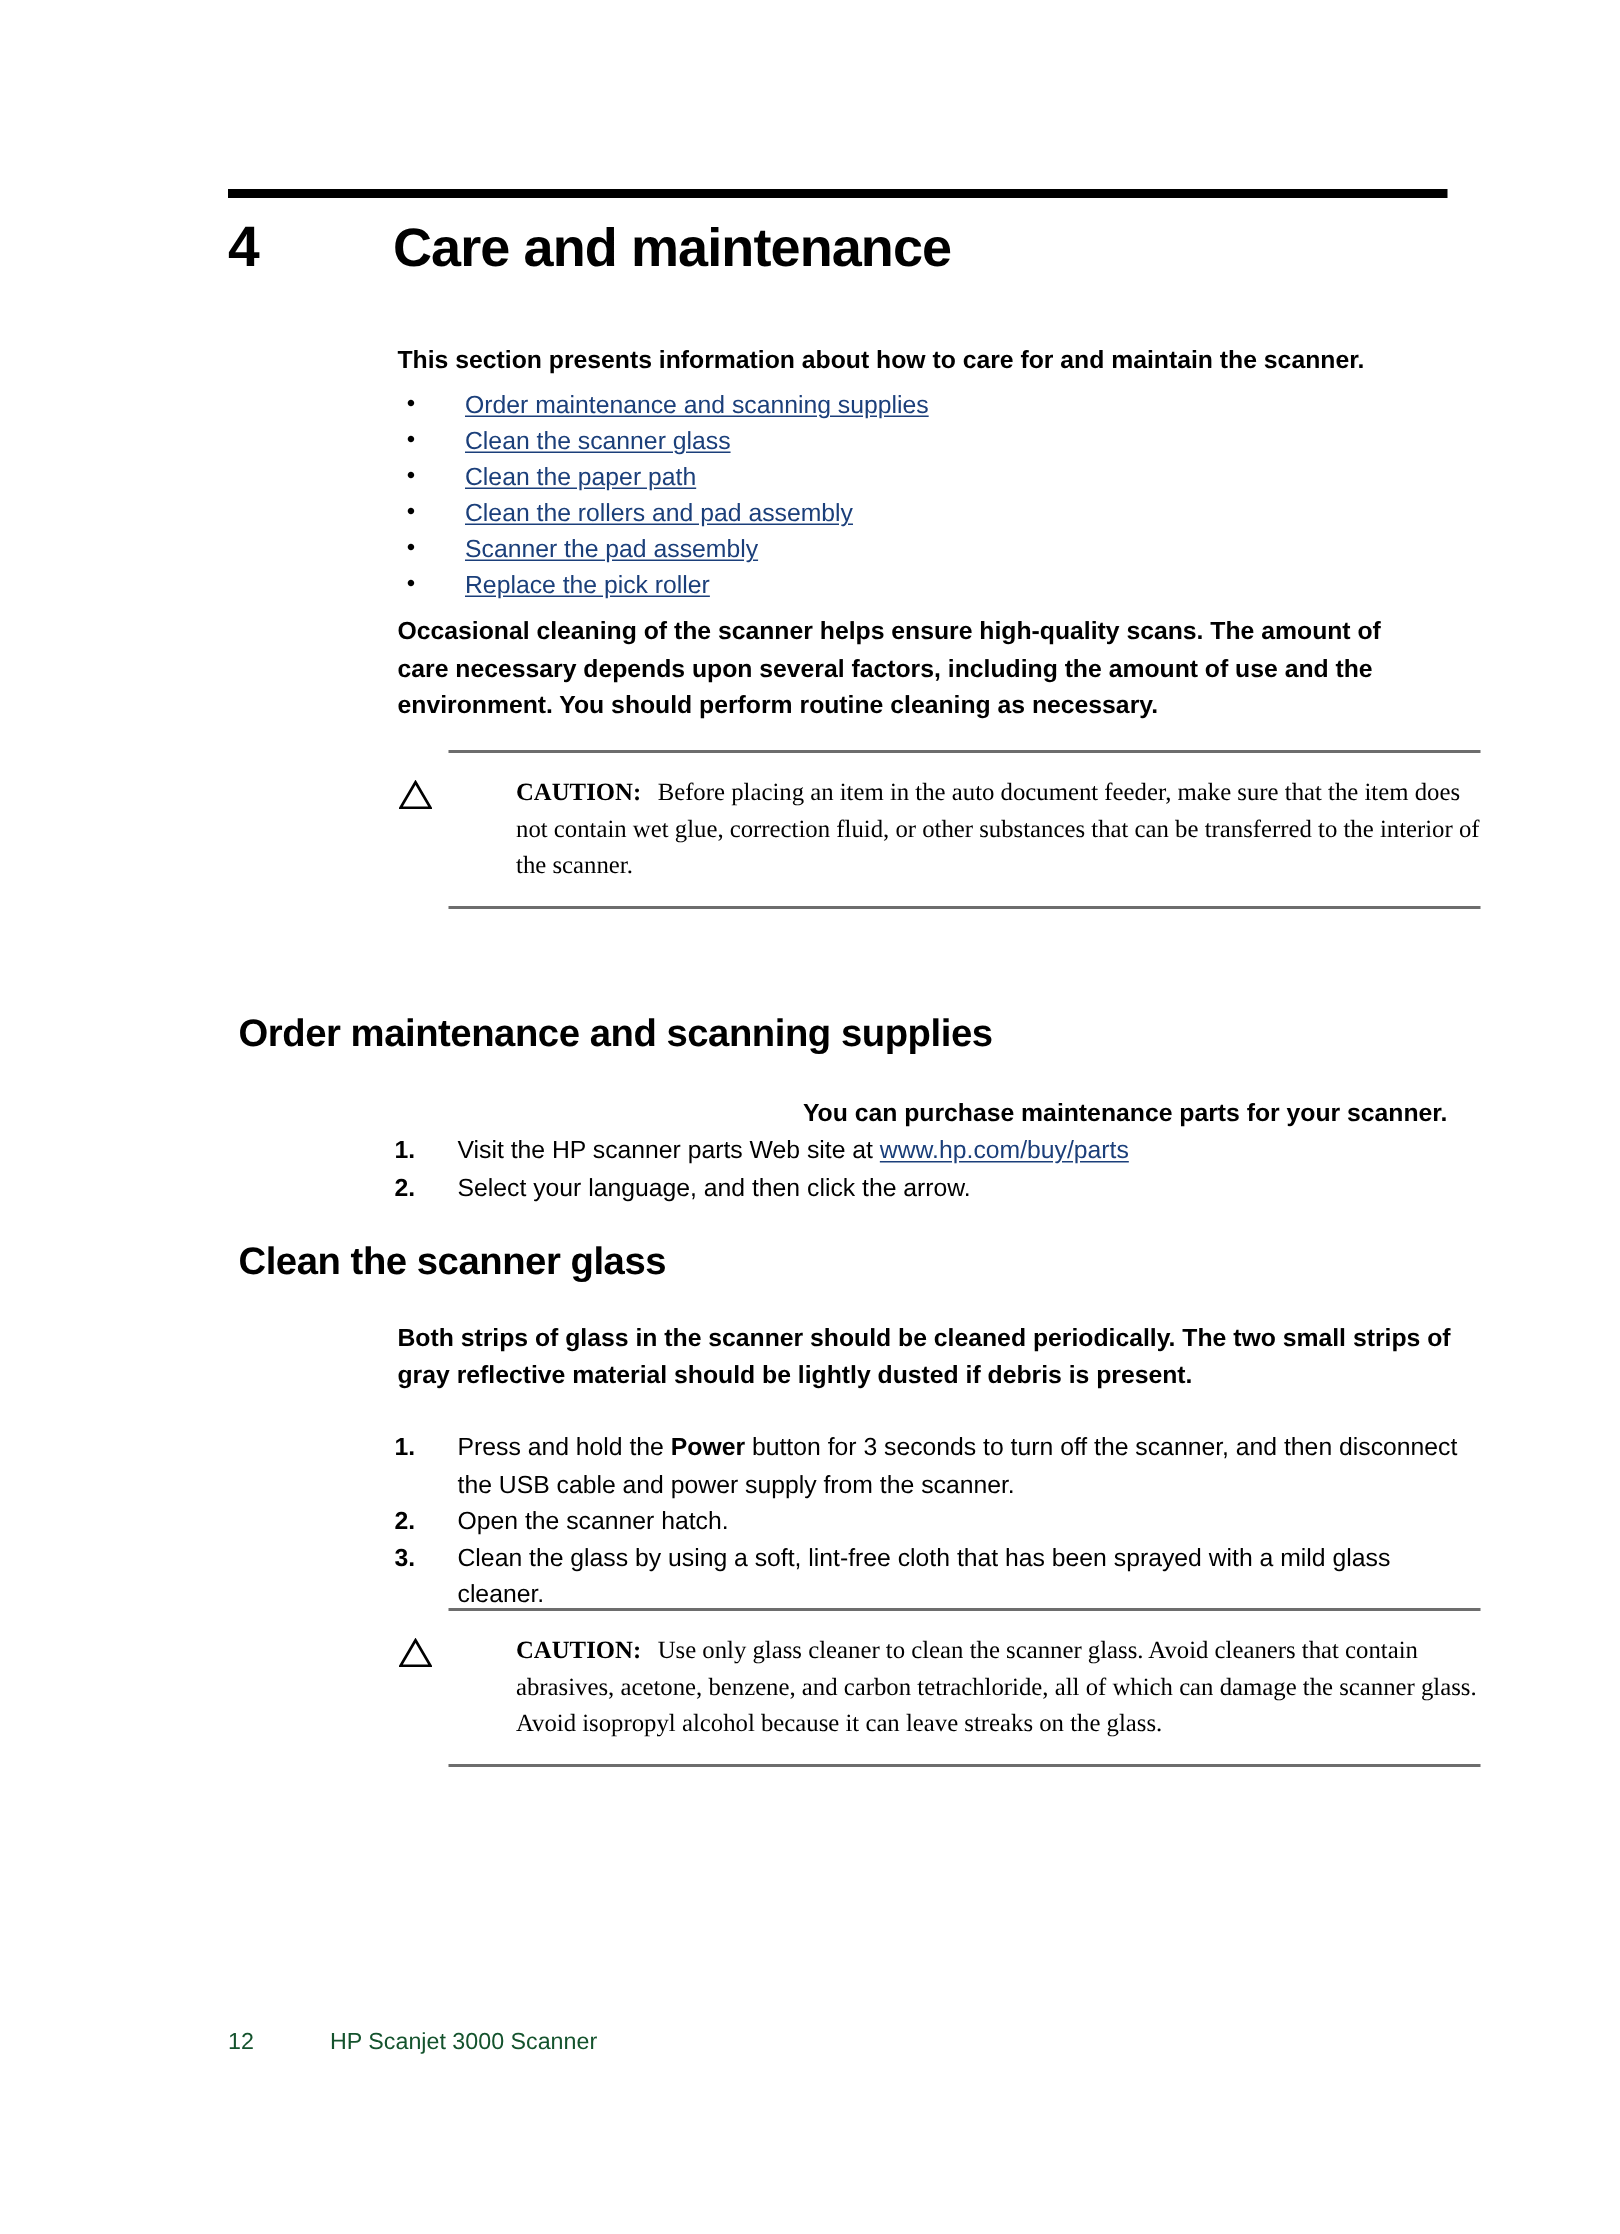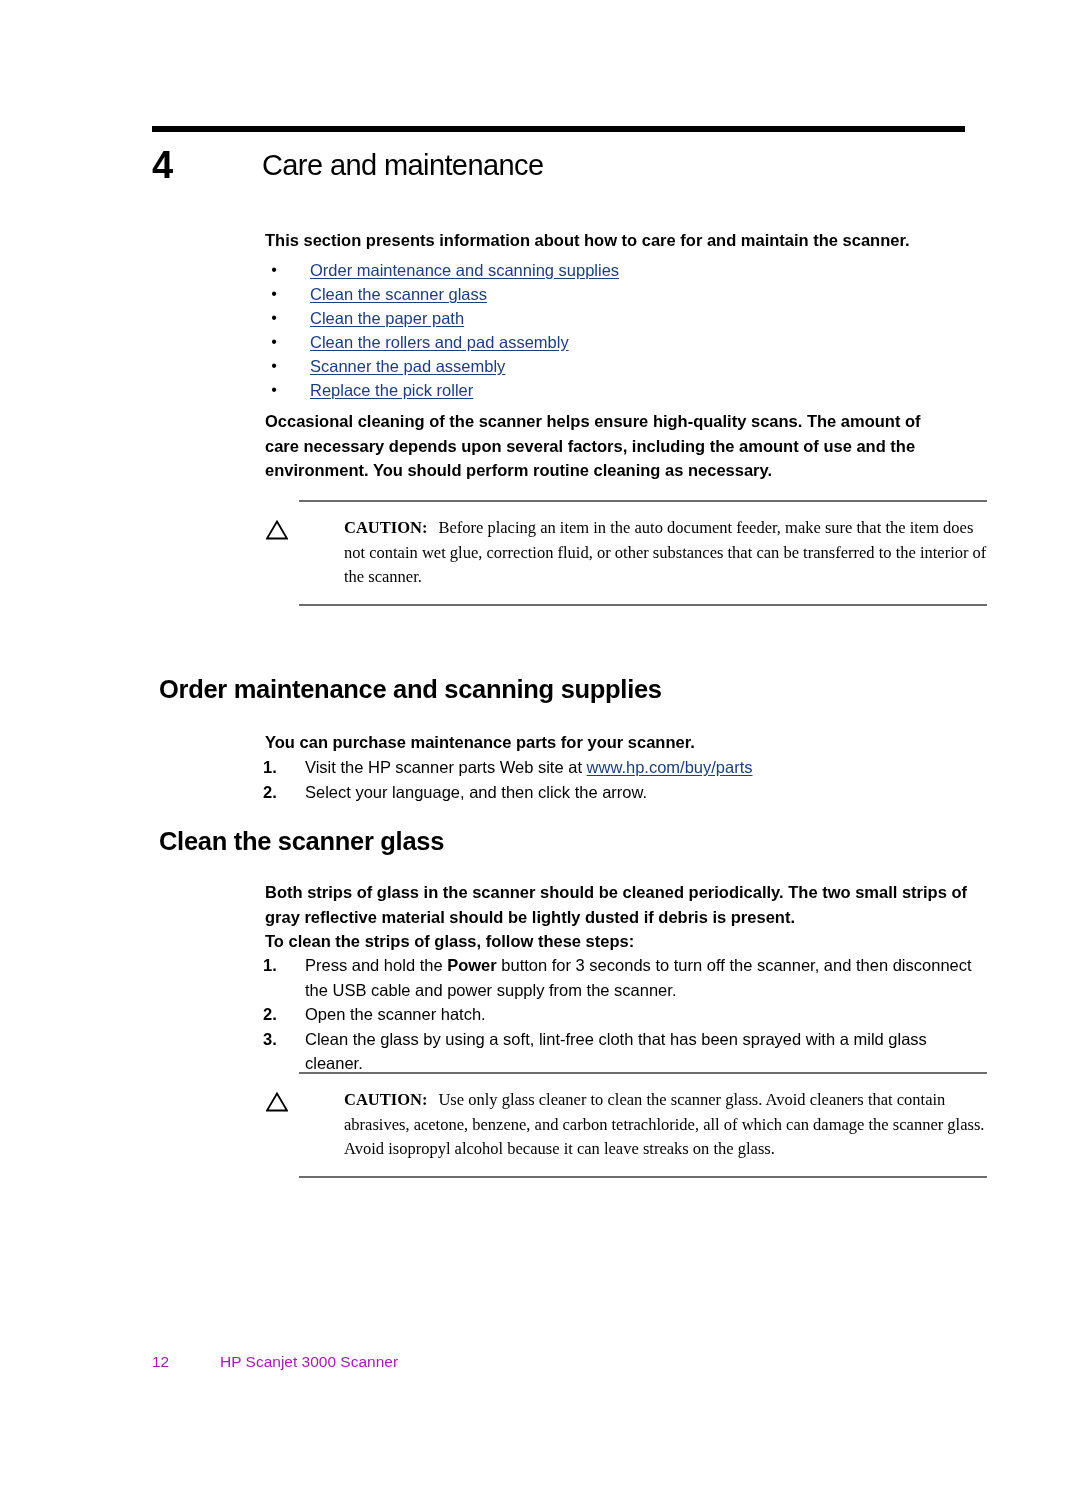--- a/index.html
+++ b/index.html
@@ -47,22 +47,22 @@
     top: 0px;
     font-size: 38px;
     font-weight: bold;
     letter-spacing: -0.5px;
     line-height: 52px;
   }
   .chapter-title {
     position: absolute;
     left: 110px;
     top: 0px;
-    font-size: 29px;
-    font-weight: normal;
+    font-size: 36px;
+    font-weight: bold;
     letter-spacing: -0.6px;
     line-height: 52px;
   }
 
   
   .body-block {
     position: absolute;
     left: 265px;
     font-size: 16.5px;
     line-height: 24.6px;
@@ -185,21 +185,21 @@
     width: 11px;
   }
 
   
   .footer {
     position: absolute;
     left: 152px;
     top: 1352px;
     font-size: 15.5px;
     line-height: 20px;
-    color: #a21caf;
+    color: #14532d;
   }
   .footer .pagenum {
     display: inline-block;
     width: 68px;
   }
 
   .inline-bold { font-weight: bold; }
 </style>
 </head>
 <body>
@@ -255,40 +255,37 @@
           <polygon points="11,1.5 21,18.5 1,18.5" fill="none" stroke="#000000" stroke-width="1.8" stroke-linejoin="miter"></polygon>
         </svg>
       </span>
       <p><span class="label">CAUTION:</span><span class="gap"></span><span>Before placing an item in the auto document feeder, make sure that the item does not contain wet glue, correction fluid, or other substances that can be transferred to the interior of the scanner.</span></p>
     </div>
     <div class="rule-bottom"></div>
   </div>
 
   <div class="section-heading" style="top:673px;">Order maintenance and scanning supplies</div>
 
-  <div class="body-block" style="top:730px; width:700px;">
+  <div class="body-block" style="top:730px; width:700px;text-align:right;">
     <p>You can purchase maintenance parts for your scanner.</p>
   </div>
 
   <ol class="num-list" style="top:755px;">
     <li>
       <span class="num">1.</span><span>Visit the HP scanner parts Web site at </span><span class="doc-link">www.hp.com/buy/parts</span>
     </li>
     <li>
       <span class="num">2.</span><span>Select your language, and then click the arrow.</span>
     </li>
   </ol>
 
   <div class="section-heading" style="top:825px;">Clean the scanner glass</div>
 
   <div class="body-block" style="top:880px; width:722px;">
     <p>Both strips of glass in the scanner should be cleaned periodically. The two small strips of gray reflective material should be lightly dusted if debris is present.</p>
-  </div>
-  <div class="body-block" style="top:929px; width:722px;">
-    <p>To clean the strips of glass, follow these steps:</p>
   </div>
 
   <ol class="num-list" style="top:953px;">
     <li>
       <span class="num">1.</span><span>Press and hold the </span><span class="inline-bold">Power</span><span> button for 3 seconds to turn off the scanner, and then disconnect the USB cable and power supply from the scanner.</span>
     </li>
     <li>
       <span class="num">2.</span><span>Open the scanner hatch.</span>
     </li>
     <li>

